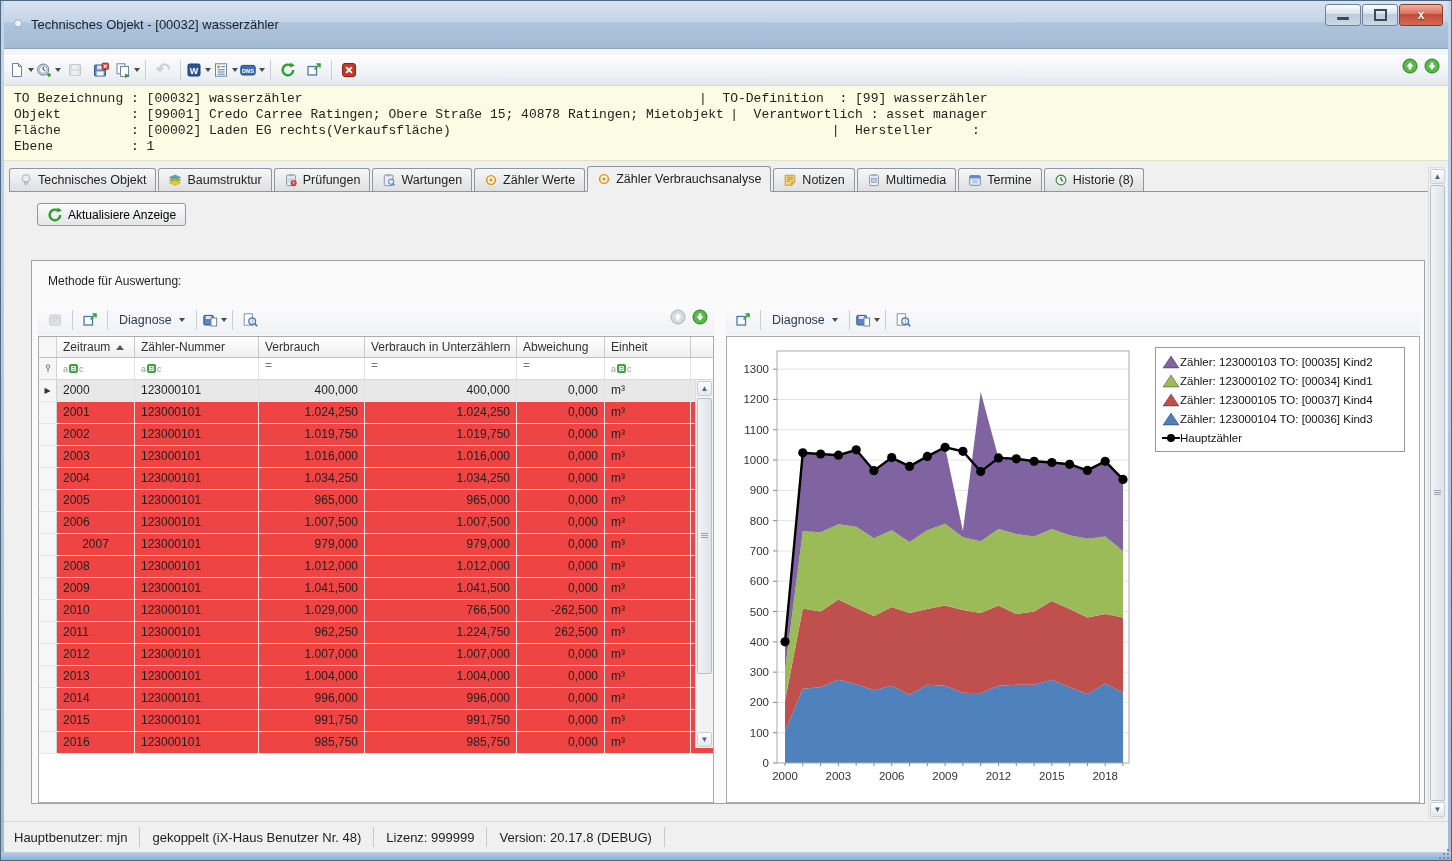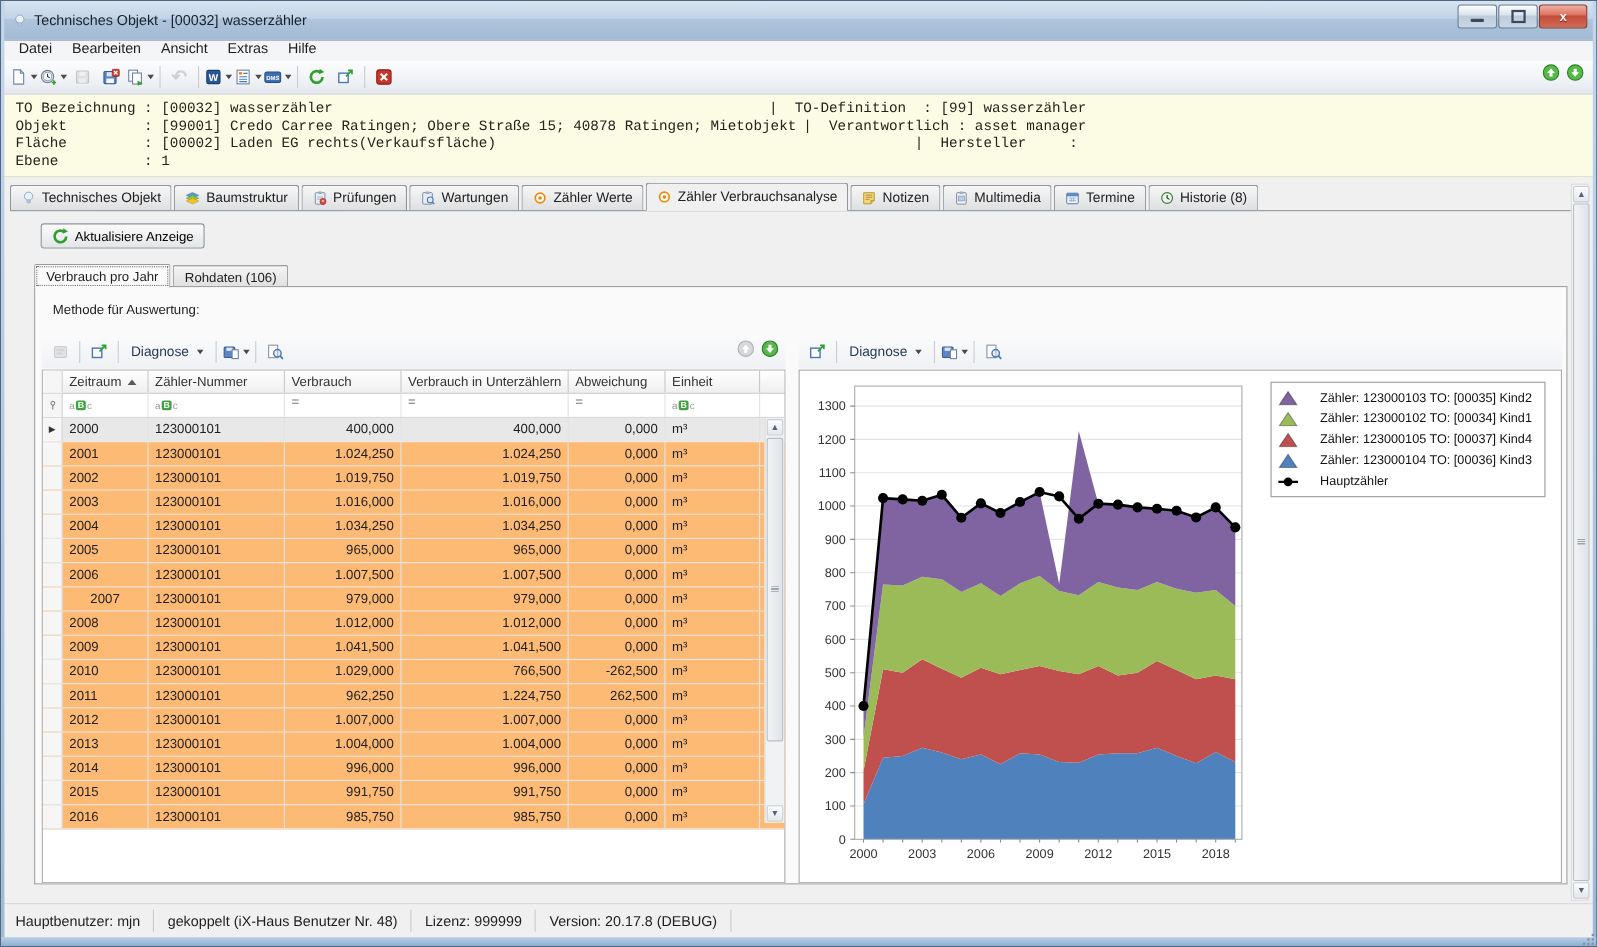--- a/index.html
+++ b/index.html
@@ -6,21 +6,21 @@
   body{width:1452px;height:861px;position:relative;font-family:"Liberation Sans",sans-serif;
        background:#fff;overflow:hidden;font-size:13px;color:#1e1e1e;}
   .window{position:absolute;inset:0;border:1px solid #51677F;background:#F0F0F0;box-sizing:border-box;}
   
   .frame-left,.frame-right{position:absolute;top:0;bottom:0;width:3px;background:linear-gradient(#C2D6EB,#9DB9D7);z-index:50;}
   .frame-left{left:0}.frame-right{right:0}
   .frame-bottom{position:absolute;left:0;right:0;bottom:0;height:8px;background:linear-gradient(#BACFE7,#8FAFD2);z-index:50;}
   .resize-grip{position:absolute;right:2px;bottom:1px;width:12px;height:12px;z-index:60;}
   .resize-grip span{position:absolute;width:2px;height:2px;background:#7E8FA5;}
   
-  .titlebar{position:absolute;left:0;top:0;right:0;height:36px;
+  .titlebar{position:absolute;left:0;top:0;right:0;height:48px;
     background:linear-gradient(#D7E3F0 0%,#C3D4E7 45%,#AFC5DC 46%,#A2BAD5 100%);
     border-bottom:1px solid #8FA5BD;display:flex;align-items:center;padding-left:10px;box-sizing:border-box;z-index:40;}
   .titlebar .title{margin-left:6px;font-size:13px;color:#17202B;}
   .winbtns{position:absolute;right:8px;top:3px;display:flex;gap:1px;}
   .wbtn{width:34px;height:20px;border:1px solid #6E8299;border-radius:3px;
     background:linear-gradient(#FDFEFF,#D8E2EC 45%,#BCCBDB 46%,#CBD8E5);display:flex;align-items:center;justify-content:center;}
   .wbtn.close{width:42px;background:linear-gradient(#F0B0A4,#DB6F5C 45%,#C44B38 46%,#D06A55);border-color:#8C3A2C;}
   .glyph-min{width:12px;height:3px;background:#3A4A5C;border-radius:1px;margin-top:7px;}
   .glyph-max{width:9px;height:8px;border:2px solid #3A4A5C;background:transparent;}
   .glyph-x{color:#fff;font-weight:bold;font-size:12px;text-shadow:0 1px 1px #7A2013;}
@@ -73,39 +73,39 @@
   .pnav{position:absolute;right:6px;top:4px;display:flex;gap:6px;}
   .pbody{position:absolute;left:0;right:0;top:31px;bottom:0;background:#fff;border:1px solid #ABABAB;box-sizing:border-box;}
   
   .grid{position:absolute;inset:0;font-size:12px;}
   .grow{display:flex;height:22px;box-sizing:border-box;}
   .ghead{height:21px;background:linear-gradient(#FFFFFF,#EFEFEF);border-bottom:1px solid #C2C2C2;}
   .gcell{box-sizing:border-box;border-right:1px solid #E3E3E3;padding:3px 6px 0 6px;white-space:nowrap;overflow:hidden;}
   .ghead .gcell{border-right:1px solid #C8C8C8;color:#333;display:flex;align-items:center;padding-top:0;}
   .gfilter{background:#fff;border-bottom:1px solid #D8D8D8;}
   .gfilter .gcell{color:#888;display:flex;padding-top:0;}
-  .gdata{background:#fdba74;border-bottom:1px solid #E8E8E8;}
+  .gdata{background:#ef4444;border-bottom:1px solid #E8E8E8;}
   .gdata.sel{background:#E8E8E8;}
   .gind{width:18px;box-sizing:border-box;background:#F6F6F6;border-right:1px solid #D2D2D2;display:flex;align-items:center;justify-content:center;color:#333;}
   .num{text-align:right;justify-content:flex-end;display:block;}
   .sort-arrow{width:0;height:0;border-left:4px solid transparent;border-right:4px solid transparent;border-bottom:5px solid #5A5A5A;margin-left:6px;}
   .abc{display:flex;align-items:center;gap:1px;font-size:9px;color:#999;}
   .abc b{display:inline-block;width:9px;height:9px;background:#3FA33F;color:#fff;border-radius:2px;font-size:8px;line-height:9px;text-align:center;font-weight:bold;}
   .eq{font-size:12px;color:#777;letter-spacing:0;}
   .vscroll{position:absolute;right:0;top:43px;width:17px;height:368px;background:#F1F2F4;border-left:1px solid #DDDDDD;}
   .sb-btn{position:absolute;left:1px;width:15px;height:15px;display:flex;align-items:center;justify-content:center;font-size:8px;color:#53637D;background:linear-gradient(#FDFDFD,#E4E7EB);border:1px solid #C9CED6;border-radius:2px;box-sizing:border-box;}
   .sb-thumb{position:absolute;left:1px;width:15px;background:linear-gradient(90deg,#F2F3F5,#DFE3E8);border:1px solid #B9BfC9;border-radius:2px;box-sizing:border-box;}
   .sb-grip{position:absolute;left:3px;right:3px;top:50%;height:5px;margin-top:-3px;
     background:repeating-linear-gradient(#9AA3B0 0 1px,transparent 1px 2px);}
   .main-scroll{position:absolute;left:1427px;top:166px;width:16px;height:652px;background:#F1F2F4;border:1px solid #DDDDDD;box-sizing:border-box;z-index:25;}
   
   .chart-wrap{position:absolute;inset:0;}
   #chart-svg{position:absolute;left:6px;top:2px;}
   .legend{position:absolute;left:428px;top:10px;width:250px;background:#fff;border:1px solid #9A9A9A;padding:4px 6px;box-sizing:border-box;}
-  .legend-row{display:flex;align-items:center;gap:20px;height:19px;font-size:11.5px;color:#111;white-space:nowrap;}
+  .legend-row{display:flex;align-items:center;gap:0;height:19px;font-size:11.5px;color:#111;white-space:nowrap;}
   
   .statusbar{position:absolute;left:1px;right:1px;bottom:8px;height:30px;background:#F0F0F0;border-top:1px solid #D9D9D9;display:flex;align-items:center;z-index:40;}
   .status-item{padding:0 12px;font-size:13px;color:#1e1e1e;border-right:1px solid #C9C9C9;height:20px;display:flex;align-items:center;white-space:nowrap;}
   svg{display:block;}
 </style>
 </head>
 <body>
 
 <div class="window">
   <div class="titlebar">
@@ -370,24 +370,20 @@
 
   <div class="tabpage">
     <button class="refresh-btn">
       <span id="refresh-btn-icon"><span><svg width="16" height="16" viewBox="0 0 16 16">
               <path d="M13.2 8a5.3 5.3 0 1 1-2-4.2" fill="none" stroke="#2E9E2E" stroke-width="2.4"></path>
               <path d="M10.6 0.6l4.2 2.8-4.8 2.2z" fill="#2E9E2E"></path>
             </svg></span></span>
       <span>Aktualisiere Anzeige</span>
     </button>
 
-    <div class="subtabs" id="subtabs">
-        <div class="subtab active">Verbrauch pro Jahr</div>
-        <div class="subtab">Rohdaten (106)</div>
-      </div>
 
     <div class="subpage">
       <div class="method-row">
         <span class="method-label">Methode für Auswertung:</span>
       </div>
 
       <div class="panel panel-left">
         <div class="ptoolbar" id="left-ptoolbar">
             <span class="tbtn disabled">
               <span>

